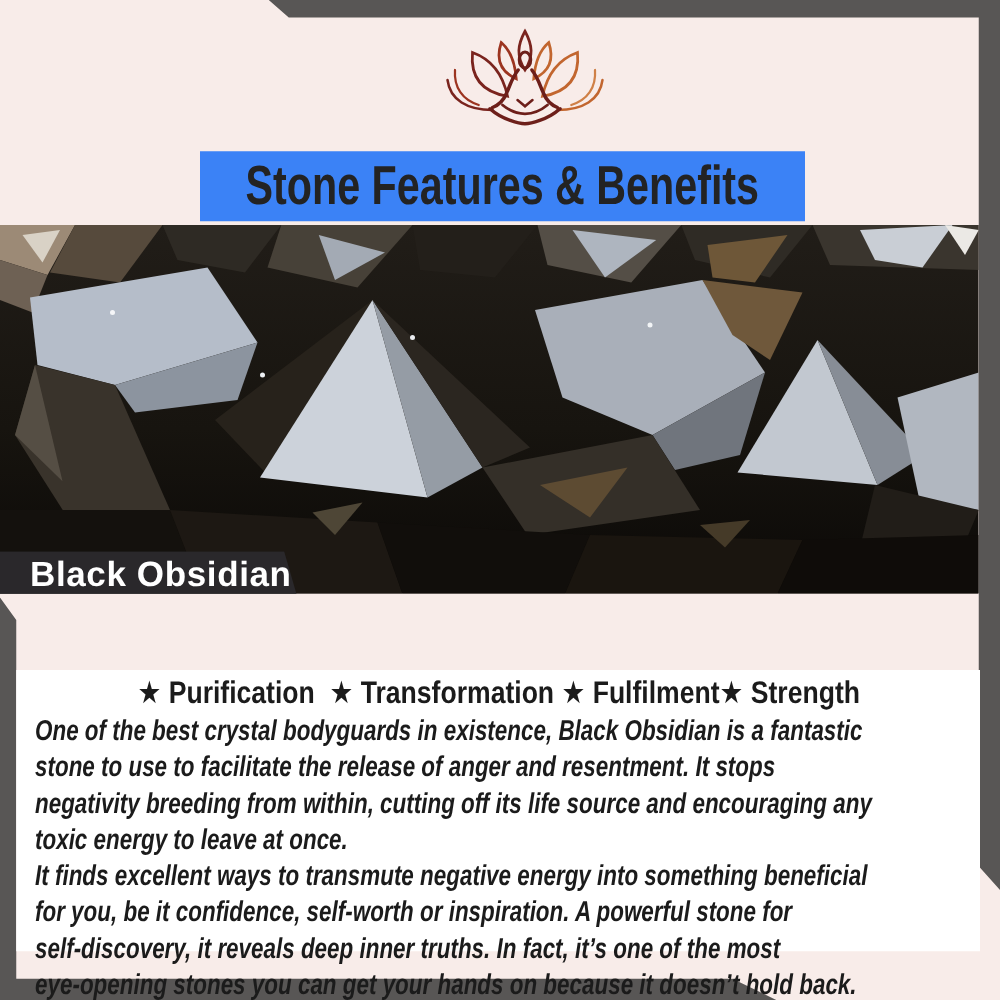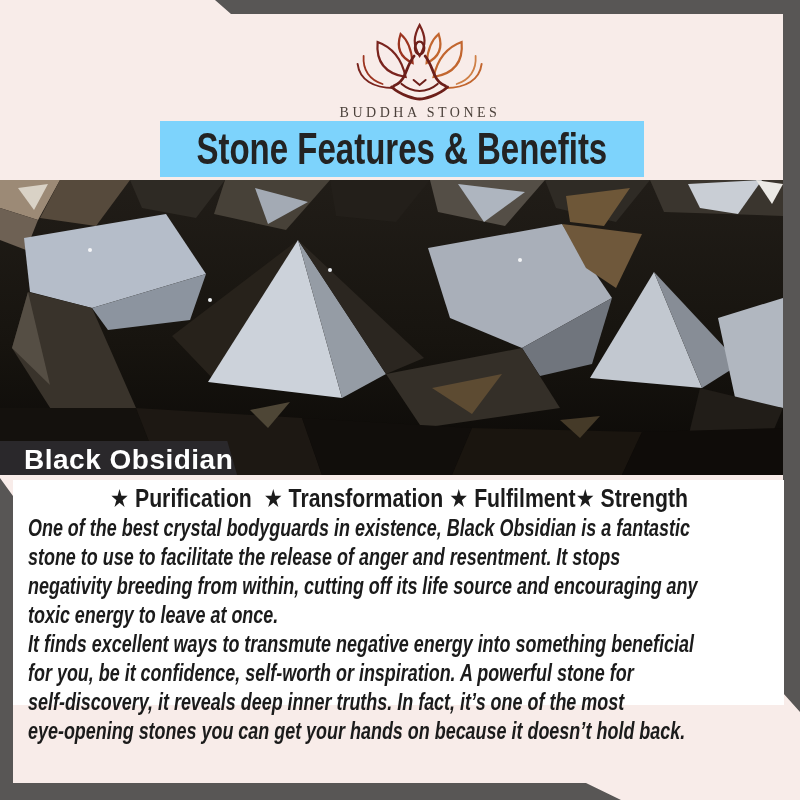--- a/index.html
+++ b/index.html
@@ -17,21 +17,21 @@
   .brand{position:absolute;top:22px;left:420px;transform:translateX(-50%);text-align:center;}
   .brand svg{display:block;margin:0 auto;}
   .brand-name{
     margin-top:3px;font-family:"Liberation Serif", serif;font-size:14px;
     letter-spacing:3.5px;color:#4b413b;white-space:nowrap;
   }
 
   
   .banner{
     position:absolute;left:160px;top:121px;width:484px;height:56px;
-    background:#7dd3fc;display:flex;align-items:center;justify-content:center;
+    background:#3b82f6;display:flex;align-items:center;justify-content:center;
   }
   .banner span{
     display:inline-block;font-size:44px;font-weight:bold;color:#232323;
     transform:scaleX(0.75);transform-origin:center;white-space:nowrap;
   }
 
   
   .photo{position:absolute;left:0;top:180px;width:783px;height:295px;overflow:hidden;}
   .photo svg{display:block;}
   .photo-label{
@@ -39,21 +39,21 @@
     background:#2a282b;clip-path:polygon(0 0,95.5% 0,100% 100%,0 100%);
     display:flex;align-items:center;
   }
   .photo-label span{
     padding-left:24px;color:#ffffff;font-weight:bold;font-size:28px;
     letter-spacing:0.5px;white-space:nowrap;
   }
 
   
   .content{
-    position:absolute;left:13px;top:480px;width:771px;height:225px;
+    position:absolute;left:13px;top:536px;width:771px;height:225px;
     background:#ffffff;color:#1b1b1b;
   }
   .stars{text-align:center;margin-top:3px;height:31px;}
   .stars span{
     display:inline-block;font-family:"Liberation Sans","DejaVu Sans",sans-serif;
     font-size:25px;font-weight:bold;line-height:31px;white-space:pre;
     transform:scaleX(0.85);transform-origin:center;
   }
   .paras{padding-left:15px;font-style:italic;}
   .para{
@@ -82,21 +82,20 @@
       <path d="M132 42 C130 58 116 66 96 66" stroke="#c2662f" stroke-width="2"></path>
       <path d="M126 34 C127 48 120 58 107 62" stroke="#cf8047" stroke-width="1.8"></path>
 
       <ellipse cx="70" cy="26" rx="4.6" ry="6.4" stroke="#6d1f1a" stroke-width="2.4"></ellipse>
       <path d="M64.5 34 C59 41 58 47 55 53 C53 58 49 62 44 64" stroke="#6d1f1a" stroke-width="2.8"></path>
       <path d="M75.5 34 C81 41 82 47 85 53 C87 58 91 62 96 64" stroke="#6d1f1a" stroke-width="2.8"></path>
       <path d="M42 65 C52 74 66 77 70 77 C74 77 88 74 98 65" stroke="#6d1f1a" stroke-width="2.8"></path>
       <path d="M52 62 C58 67 64 69 70 69 C76 69 82 67 88 62" stroke="#6d1f1a" stroke-width="2.2"></path>
       <path d="M64 58 L70 63 L76 58" stroke="#6d1f1a" stroke-width="2"></path>
     </svg>
-    <div class="brand-name">BUDDHA STONES</div>
   </header>
 
   <div class="banner">
     <span>Stone Features &amp; Benefits</span>
   </div>
 
   <figure class="photo" style="margin:0">
     <svg width="783" height="295" viewBox="0 0 783 295">
       <defs>
         <linearGradient id="pg" x1="0" y1="0" x2="0" y2="1">

